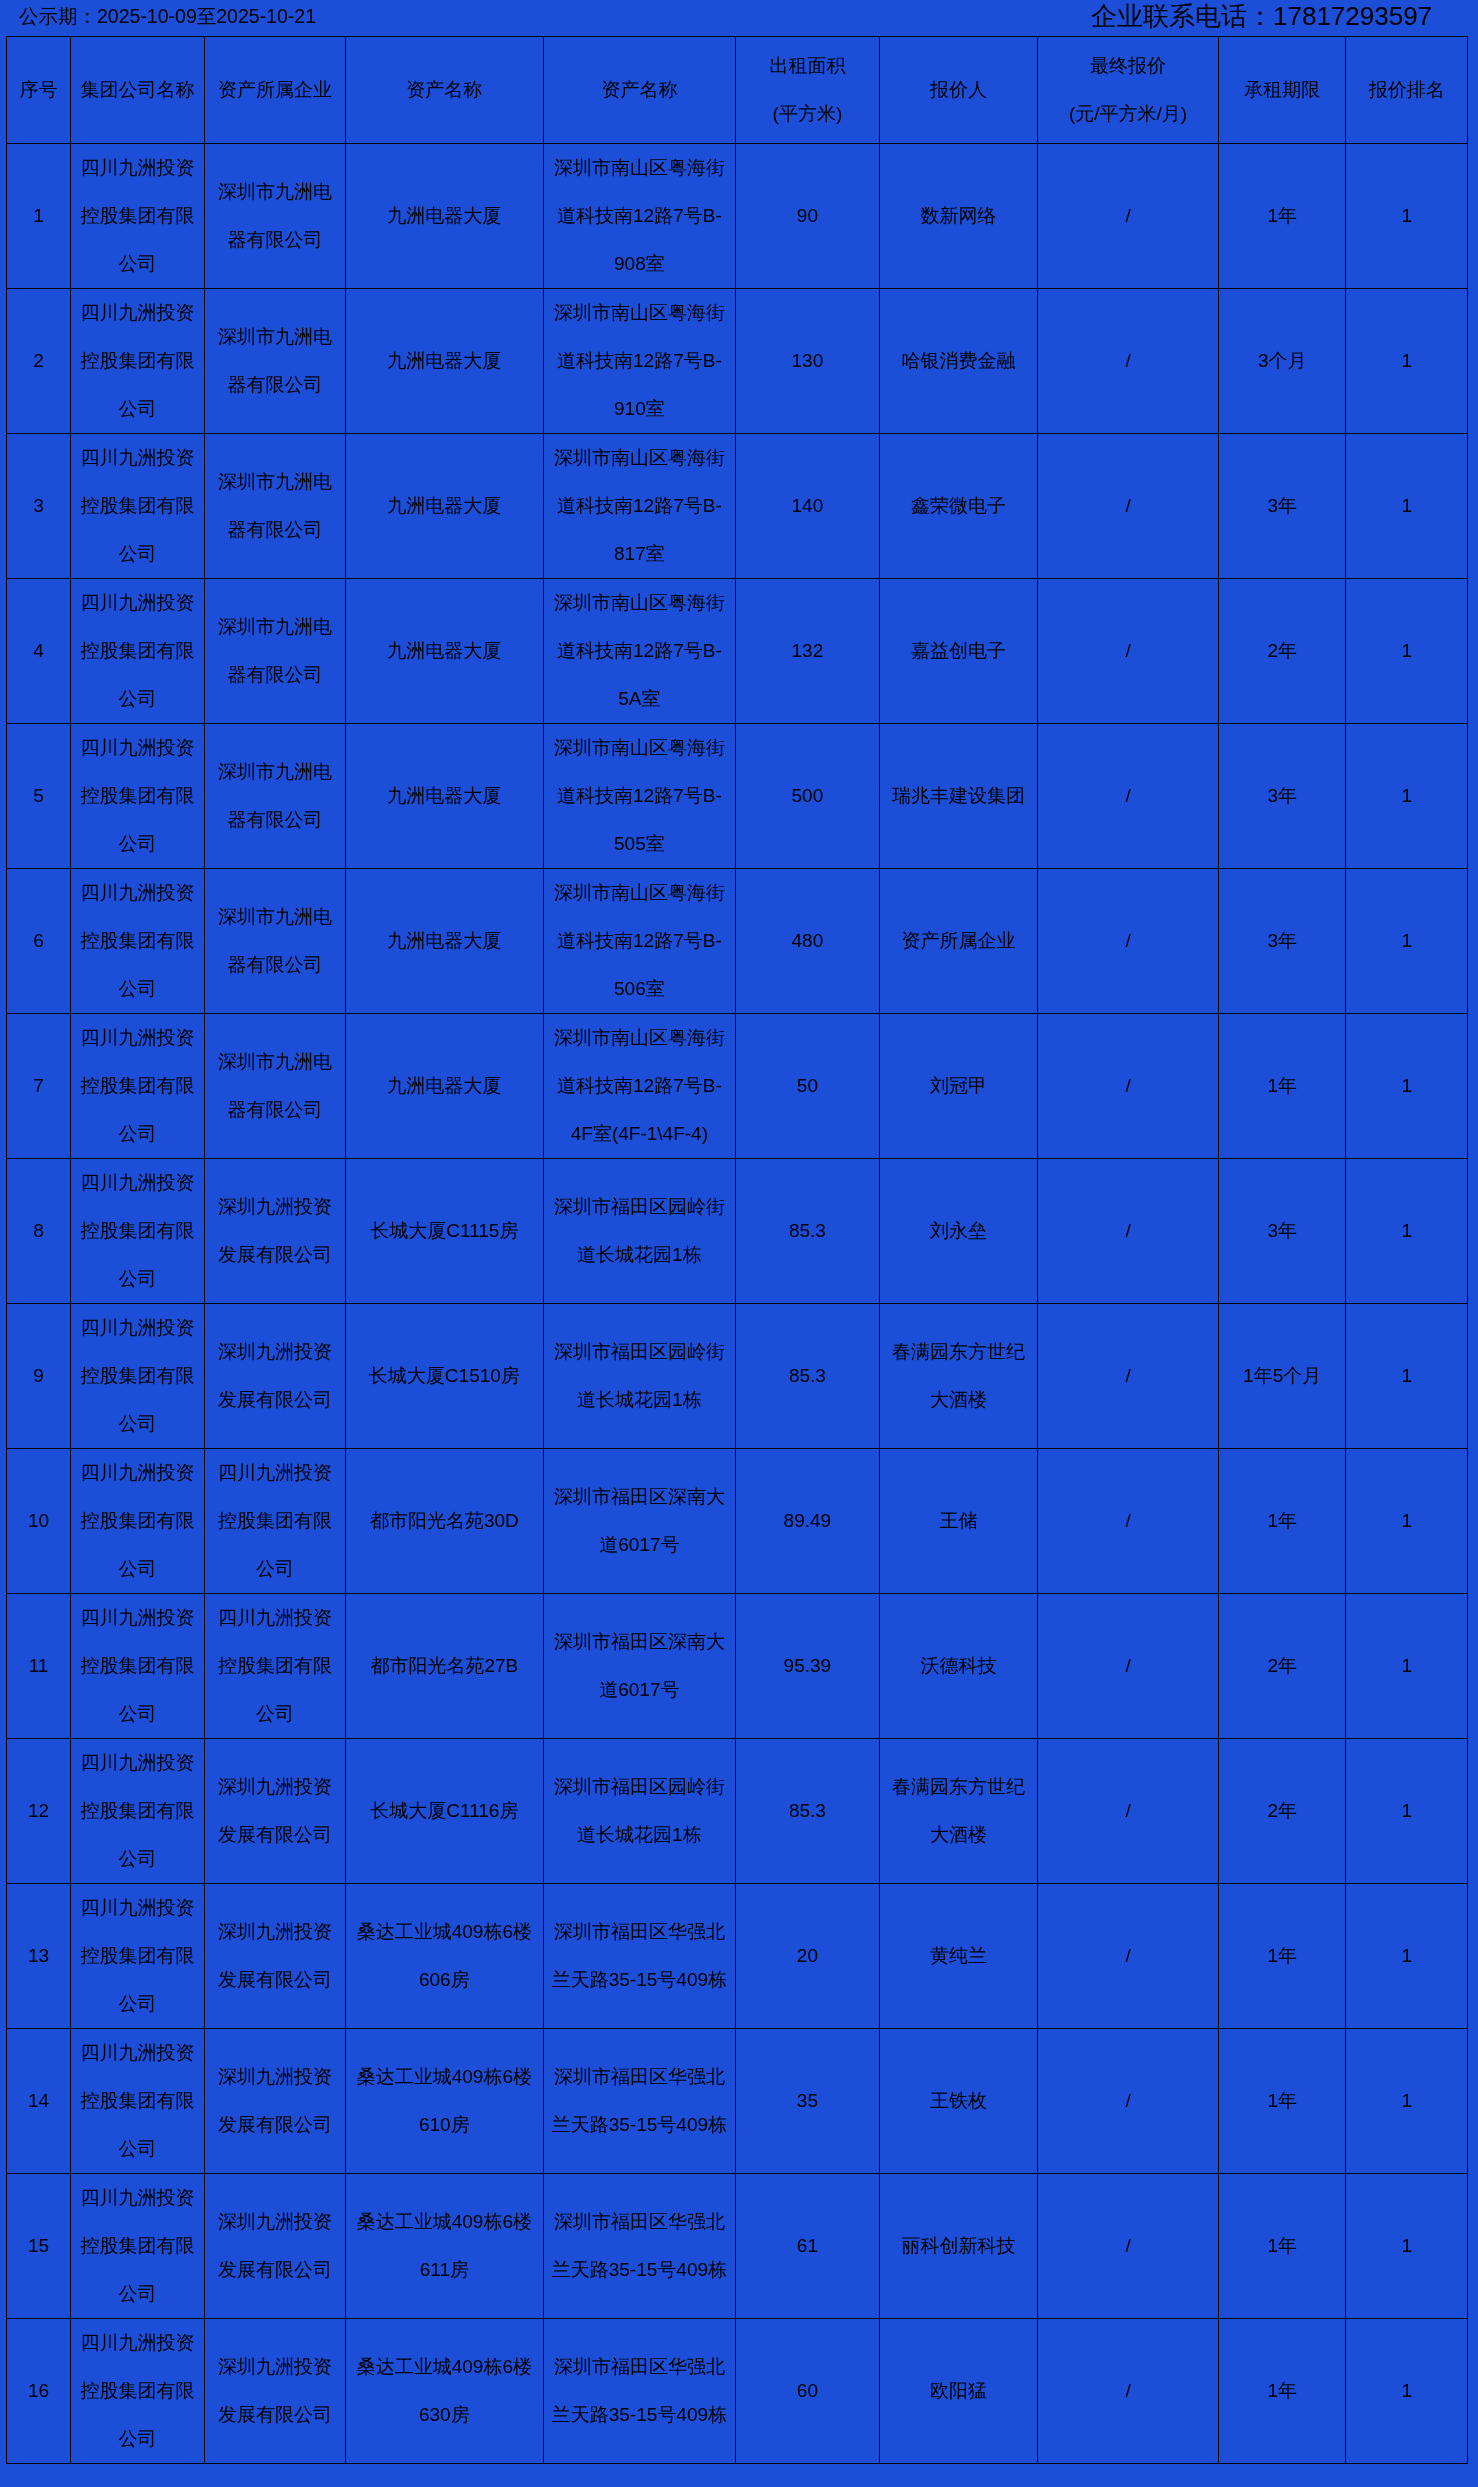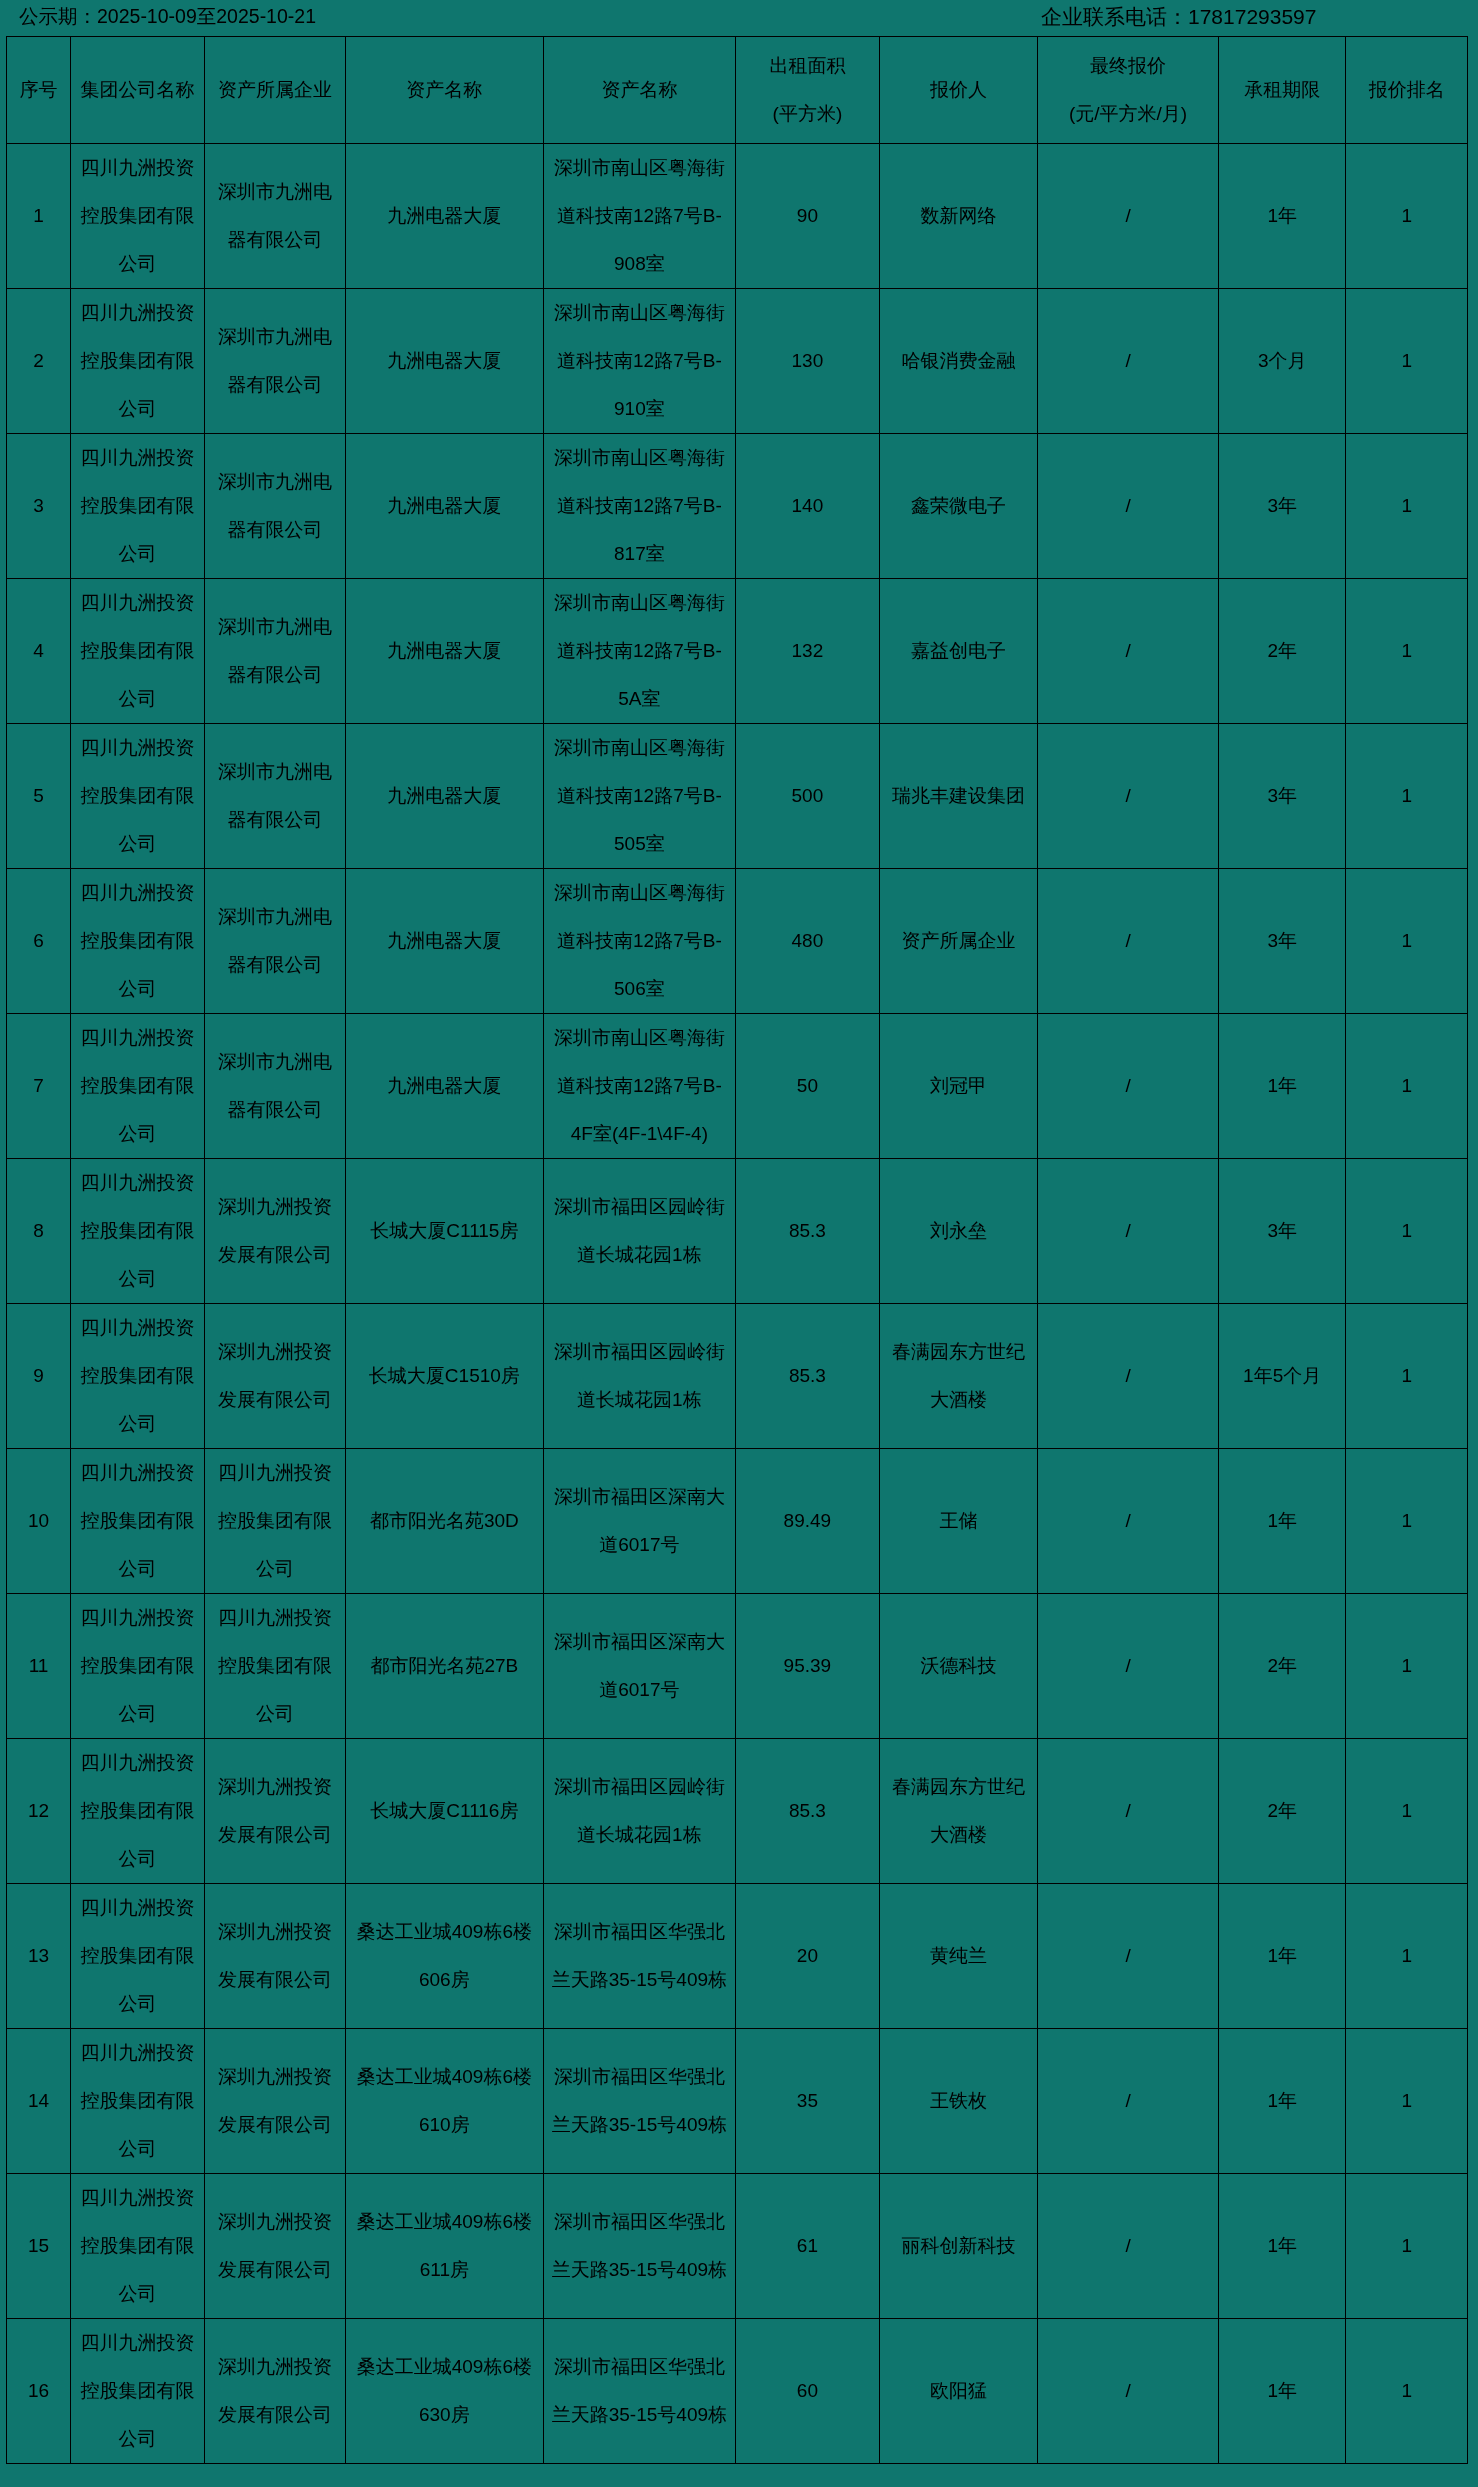--- a/index.html
+++ b/index.html
@@ -6,41 +6,41 @@
     margin: 0;
     padding: 0;
     background: #ffffff;
     font-family: "Liberation Sans", "DejaVu Sans", sans-serif;
     color: #000000;
   }
   .page {
     position: relative;
     width: 1478px;
     height: 2487px;
-    background: #0f766e;
+    background: #1d4ed8;
     overflow: hidden;
   }
   .topbar {
     position: absolute;
     top: 0; left: 0; right: 0;
     height: 35px;
   }
   .topbar .period {
     position: absolute;
     left: 19px;
     top: 3.8px;
     font-size: 19.5px;
     line-height: 25px;
     white-space: nowrap;
   }
   .topbar .contact {
     position: absolute;
-    left: 1041px;
+    left: 1091px;
     top: 3.8px;
-    font-size: 21px;
+    font-size: 26px;
     line-height: 25px;
     white-space: nowrap;
   }
   table.assets {
     position: absolute;
     top: 36px;
     left: 6.3px;
     width: 1462px;
     border-collapse: collapse;
     table-layout: fixed;

